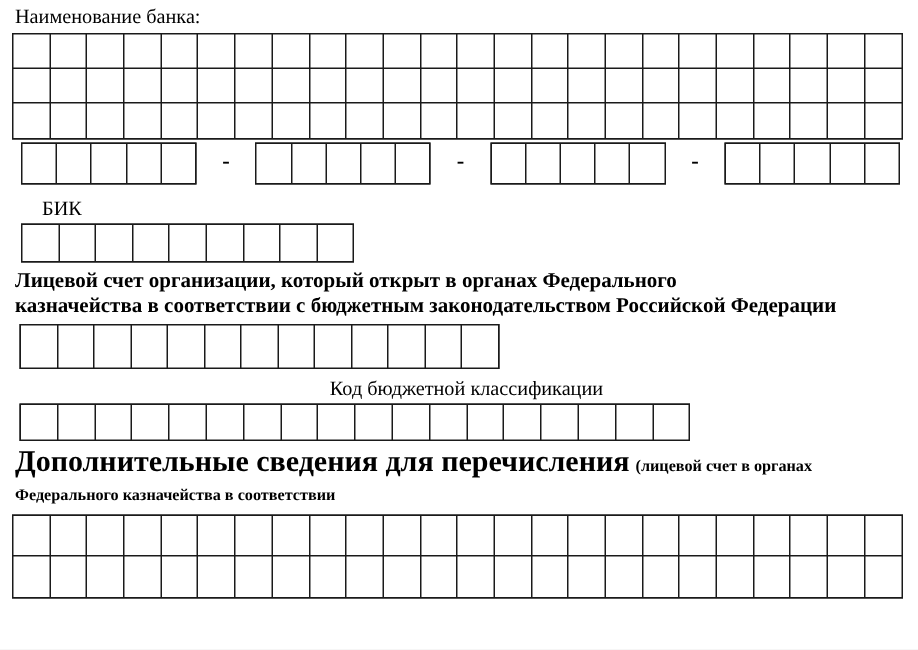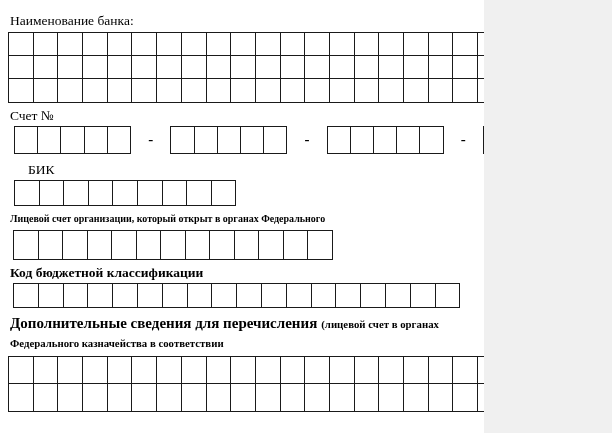--- a/index.html
+++ b/index.html
@@ -5,44 +5,44 @@
   :root {
     --border: #1a1a1a;
     --text: #000000;
     --bg: #ffffff;
   }
   * { margin: 0; padding: 0; box-sizing: border-box; }
   html, body { background: #f0f0f0; }
   body { font-family: "Liberation Serif", "DejaVu Serif", serif; color: var(--text); }
   .page {
     position: relative;
-    width: 484px;
+    width: 612px;
     height: 433px;
     background: var(--bg);
     overflow: hidden;
-    padding: 13px 0 0 8px;
+    padding: 3px 0 0 8px;
   }
   .label {
     font-size: 13.5px;
     line-height: 16px;
     margin-left: 2px;
     white-space: nowrap;
   }
-  .label.bold { font-weight: bold; }
+  .label.bold { font-weight: normal; text-align: center; }
   .para {
     font-weight: bold;
-    font-size: 10px;
+    font-size: 14px;
     line-height: 17px;
     margin-left: 2px;
   }
   .mixed {
     margin-left: 2px;
     line-height: 17px;
   }
-  .mixed .big { font-weight: bold; font-size: 15px; }
+  .mixed .big { font-weight: bold; font-size: 20px; }
   .mixed .small { font-weight: bold; font-size: 10.8px; }
   .grid {
     display: grid;
     gap: 1px;
     background: var(--border);
     border: 1px solid var(--border);
     width: max-content;
   }
   .cell {
     background: var(--bg);
@@ -147,21 +147,20 @@
       <div class="cell"></div>
       <div class="cell"></div>
       <div class="cell"></div>
       <div class="cell"></div>
       <div class="cell"></div>
       <div class="cell"></div>
       <div class="cell"></div>
       <div class="cell"></div>
     </div>
 
-  <div class="label mt5">Счет №</div>
   <div class="account-row">
     <div class="grid grid-accgroup" style="grid-template-columns: repeat(5, var(--cw));">
         <div class="cell"></div>
         <div class="cell"></div>
         <div class="cell"></div>
         <div class="cell"></div>
         <div class="cell"></div>
       </div>
     <span class="dash">-</span>
     <div class="grid grid-accgroup" style="grid-template-columns: repeat(5, var(--cw));">
@@ -197,20 +196,21 @@
       <div class="cell"></div>
       <div class="cell"></div>
       <div class="cell"></div>
       <div class="cell"></div>
       <div class="cell"></div>
       <div class="cell"></div>
     </div>
 
   <div class="para mt4">
     <div>Лицевой счет организации, который открыт в органах Федерального</div>
+    <div>казначейства в соответствии с бюджетным законодательством Российской Федерации</div>
   </div>
   <div class="grid grid-treasury" style="grid-template-columns: repeat(13, var(--cw));">
       <div class="cell"></div>
       <div class="cell"></div>
       <div class="cell"></div>
       <div class="cell"></div>
       <div class="cell"></div>
       <div class="cell"></div>
       <div class="cell"></div>
       <div class="cell"></div>

